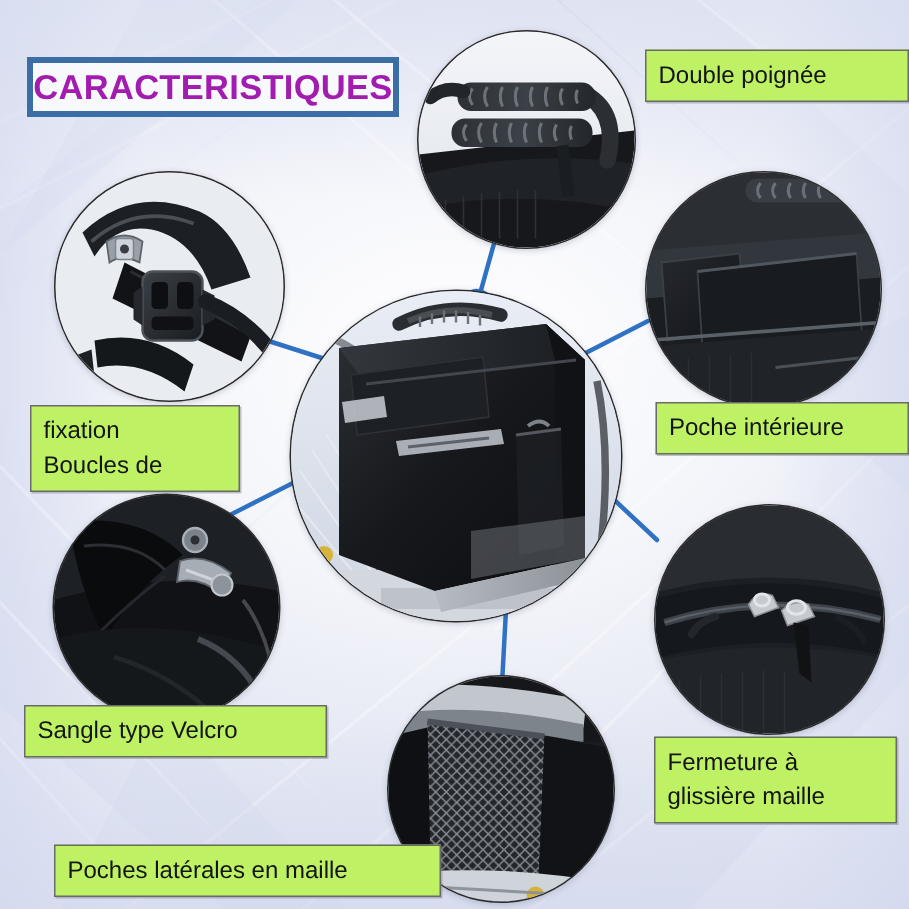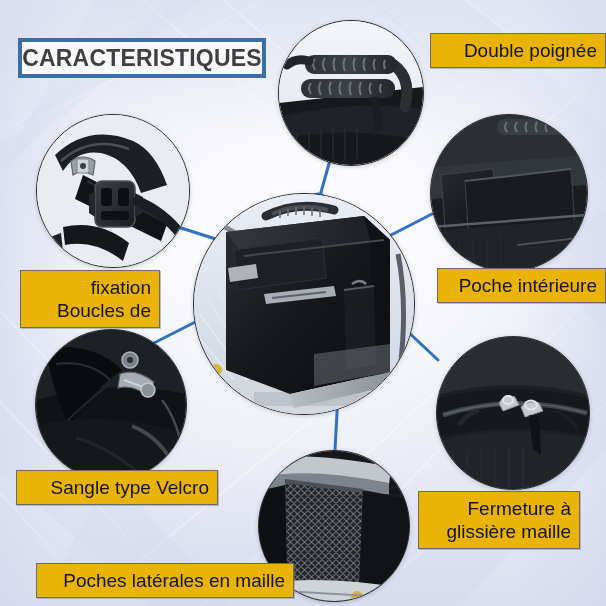--- a/index.html
+++ b/index.html
@@ -41,45 +41,45 @@
     overflow:hidden;
     border:1.6px solid #2b2b2b;
     box-shadow:0 1px 4px rgba(40,50,80,.22);
     background:#cfd3dc;
   }
   .photo svg{display:block;width:100%;height:100%;}
 
   
   .label{
     position:absolute;
-    background:#eab308;
+    background:#bef264;
     border:1.6px solid #6a6a6a;
     box-shadow:1px 1px 0 rgba(120,126,140,.45);
     color:#141414;
-    font-size:19px;
+    font-size:16px;
     line-height:23px;
-    text-align:right;
+    text-align:left;
     padding:5px 8px;
     box-sizing:border-box;
     white-space:nowrap;
   }
   .label.two-line{white-space:normal;}
 
   
   .title-box{
     position:absolute;
     left:18px;top:38px;
     width:248px;height:40px;
     background:#f7f9fc;
     border:4px solid #3a6ea5;
     box-sizing:border-box;
     display:flex;align-items:center;justify-content:center;
   }
   .title-text{
-    color:#404040;
+    color:#a21caf;
     font-weight:bold;
     font-size:23px;
     letter-spacing:.2px;
     white-space:nowrap;
   }
 </style>
 </head>
 <body>
 
 <div id="stage">
@@ -465,21 +465,21 @@
   </div>
 
   <div class="label" style="left:430px;top:33px;width:176px;">
     <span>Double poignée</span>
   </div>
 
   <div class="label" style="left:437px;top:268px;width:169px;">
     <span>Poche intérieure</span>
   </div>
 
-  <div class="label two-line" style="left:418px;top:491px;width:162px;">
+  <div class="label two-line" style="left:436px;top:491px;width:162px;">
     <div>Fermeture à</div>
     <div>glissière maille</div>
   </div>
 
   <div class="label" style="left:14px;top:563px;width:258px;margin-left:22px;">
     <span>Poches latérales en maille</span>
   </div>
 
   <div class="label" style="left:16px;top:470px;width:202px;">
     <span>Sangle type Velcro</span>

